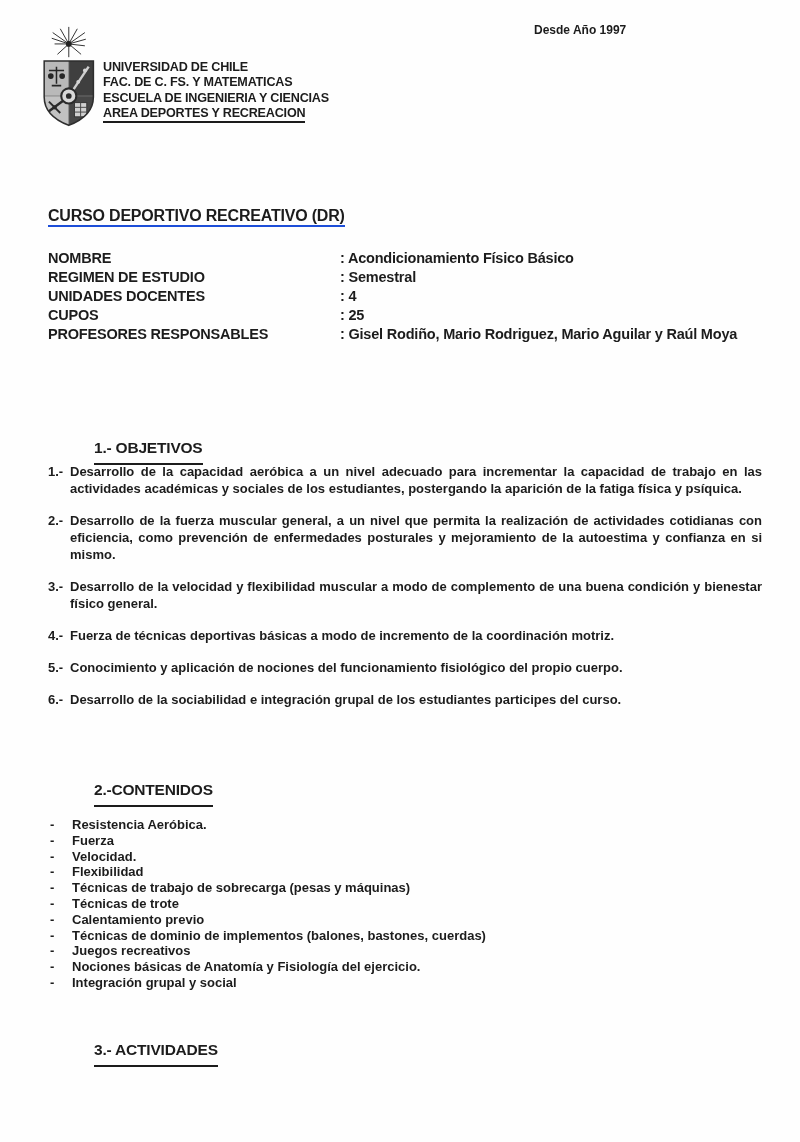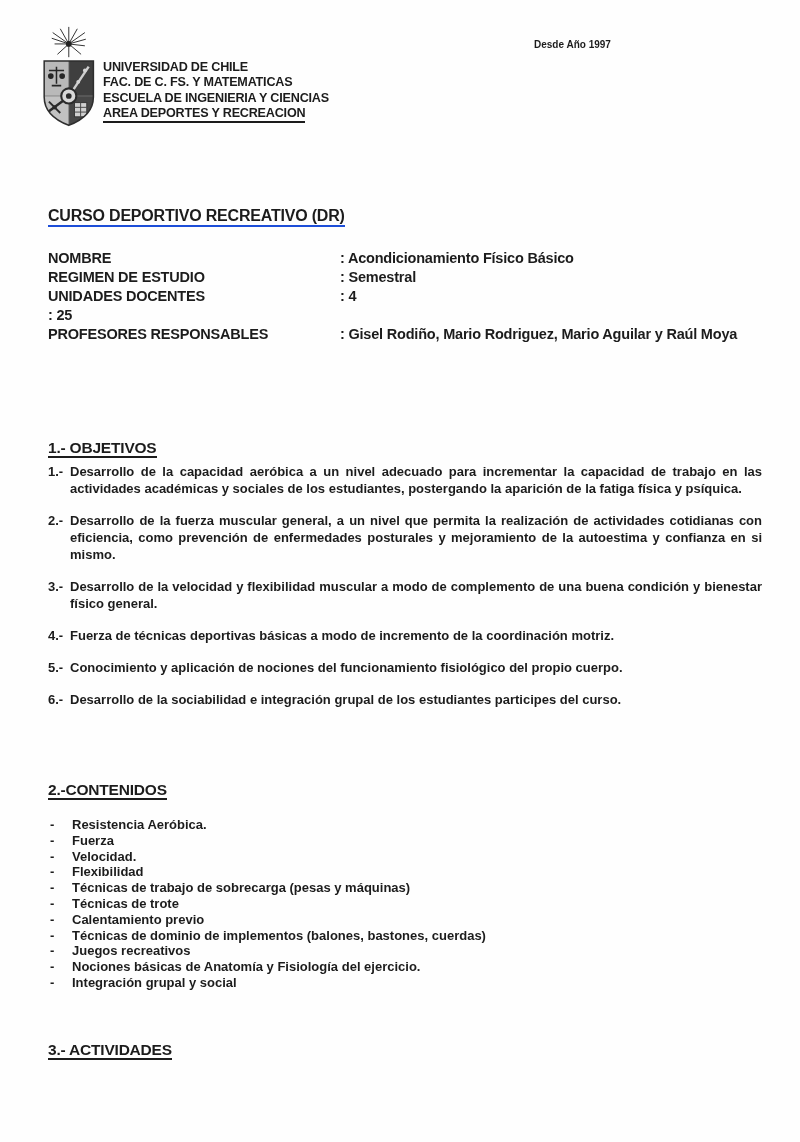--- a/index.html
+++ b/index.html
@@ -4,37 +4,37 @@
 <style>
   html,body{margin:0;padding:0;}
   body{
     width:800px;height:1142px;background:#ffffff;
     font-family:"Liberation Sans",sans-serif;
     font-weight:bold;color:#1c1c1c;
     -webkit-font-smoothing:antialiased;
   }
   .page{position:relative;width:800px;height:1142px;background:#fefefe;overflow:hidden;}
 
-  .since{position:absolute;left:534px;top:23px;font-size:10px;margin-top:16px;}
+  .since{position:absolute;left:534px;top:23px;font-size:12px;}
 
   .logo{position:absolute;left:30px;top:25px;width:70px;height:106px;}
 
   .header-lines{position:absolute;left:103px;top:60px;font-size:12.6px;line-height:15.4px;letter-spacing:-0.2px;white-space:nowrap;}
   .header-lines .u span{border-bottom:2px solid #1c1c1c;padding-bottom:0.5px;}
 
   .doc-title{position:absolute;left:48px;top:207px;font-size:16px;letter-spacing:-0.2px;}
   .doc-title span{border-bottom:2px solid #1d4ed8;padding-bottom:1px;}
 
   .fields{position:absolute;left:48px;top:249px;font-size:14.5px;line-height:19px;letter-spacing:-0.2px;}
   .frow{display:flex;}
   .flabel{width:292px;flex:0 0 292px;}
   .fvalue{width:435px;max-width:435px;padding-left:10px;text-indent:-10px;}
 
   .sec-heading{position:absolute;left:48px;font-size:15.5px;letter-spacing:-0.2px;}
-  .sec-heading span{border-bottom:2px solid #1c1c1c;padding-bottom:0;}
+  .sec-heading span{border-bottom:2px solid #1c1c1c;padding-bottom:7px;margin-left:46px;}
   .h-objectives{top:439px;}
   .h-contents{top:781px;}
   .h-activities{top:1041px;text-align:right;}
 
   .objectives{position:absolute;left:48px;top:463px;width:714px;font-size:13px;line-height:17px;}
   .oitem{display:flex;margin-bottom:15px;}
   .onum{flex:0 0 22px;width:22px;}
   .otext{flex:1;text-align:justify;}
 
   .contents{position:absolute;left:50px;top:817px;font-size:13px;line-height:15.8px;}
@@ -113,20 +113,21 @@
     </div>
     <div class="frow">
       <div class="flabel">REGIMEN DE ESTUDIO</div>
       <div class="fvalue">: Semestral</div>
     </div>
     <div class="frow">
       <div class="flabel">UNIDADES DOCENTES</div>
       <div class="fvalue">: 4</div>
     </div>
     <div class="frow">
+      <div class="flabel">CUPOS</div>
       <div class="fvalue">: 25</div>
     </div>
     <div class="frow">
       <div class="flabel">PROFESORES RESPONSABLES</div>
       <div class="fvalue">: Gisel Rodiño, Mario Rodriguez, Mario Aguilar y Raúl Moya</div>
     </div>
   </div>
 
   <div class="sec-heading h-objectives"><span>1.- OBJETIVOS</span></div>
 

